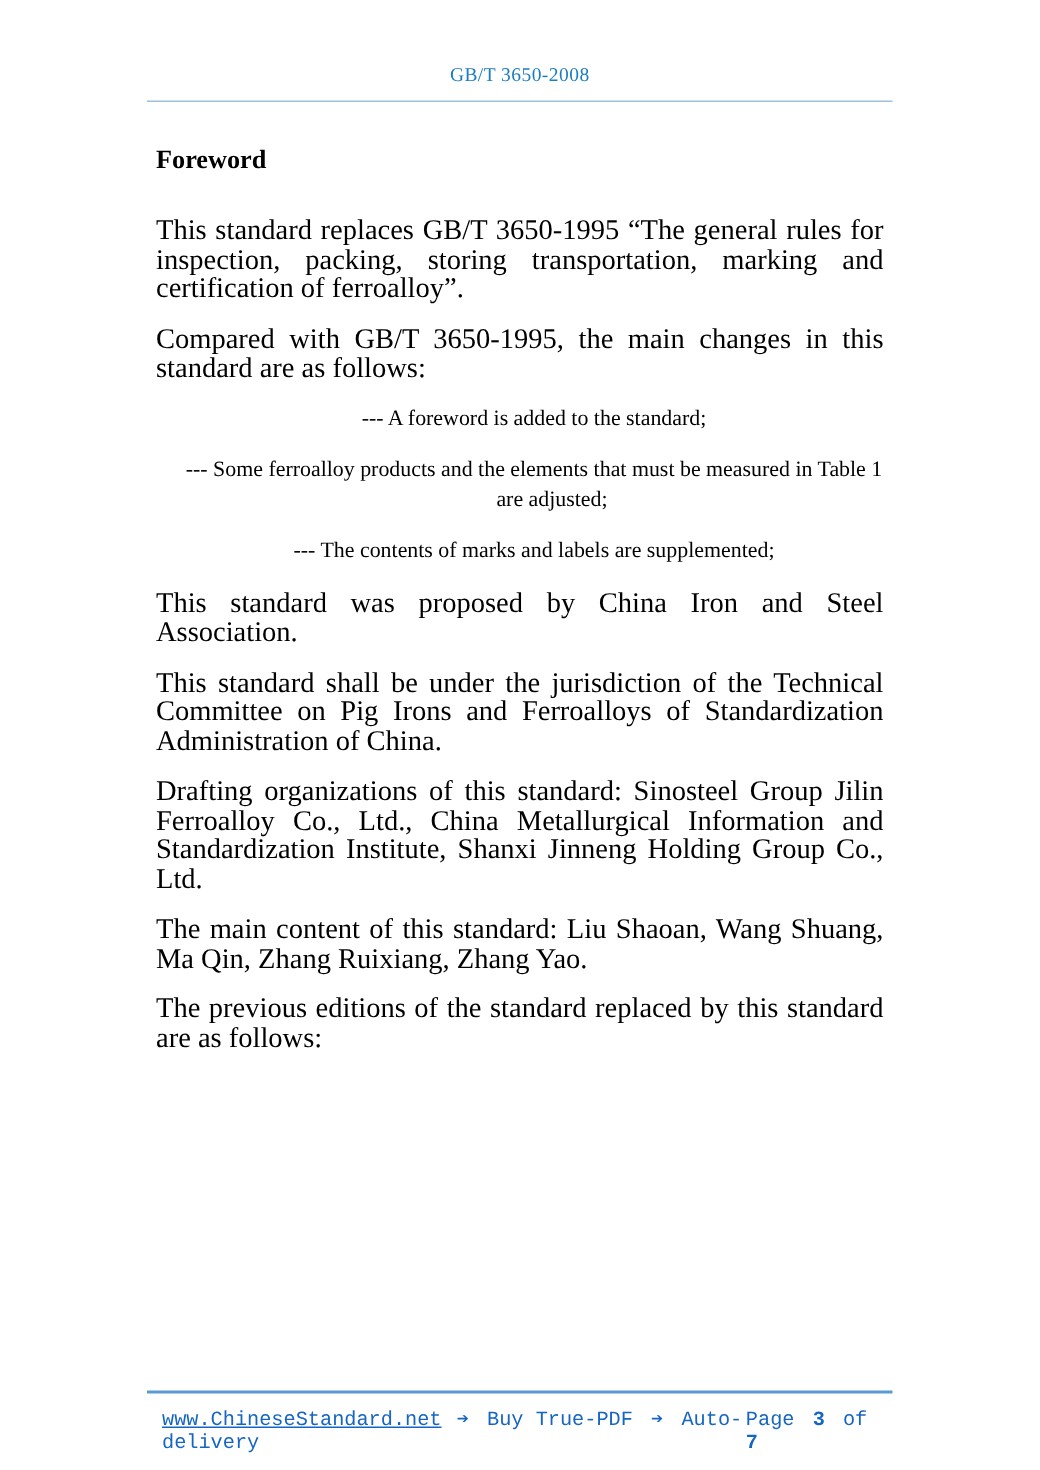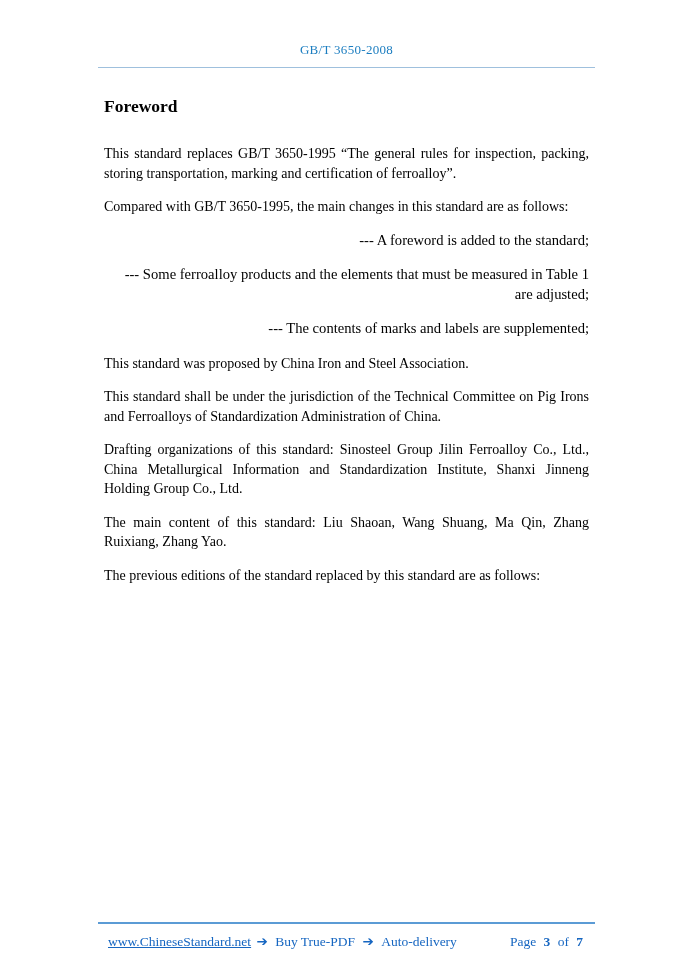--- a/index.html
+++ b/index.html
@@ -25,40 +25,40 @@
     border-top: 1px solid #9fc0dd;
     height: 0;
   }
   .doc-main { padding: 0 104px; }
   .doc-title {
     font-size: 17.5px;
     font-weight: bold;
     margin: 28px 0 27px 0;
   }
   .para {
-    font-size: 14px;
+    font-size: 19px;
     line-height: 19.5px;
     text-align: justify;
     margin: 0 0 14px 0;
   }
   .item {
     font-size: 14.6px;
     line-height: 19.5px;
     margin: 0 0 15px 19px;
     padding-left: 24px;
     text-indent: -24px;
-    text-align: right;
+    text-align: center;
   }
   .doc-footer {
     position: absolute;
     left: 0;
     right: 0;
-    bottom: 30px;
+    bottom: 10px;
     padding: 0 98px;
-    font-family: Liberation Serif, serif;
+    font-family: Liberation Mono, monospace;
   }
   .footer-rule {
     border: none;
     border-top: 2px solid #5b9bd5;
     height: 0;
     margin: 0 0 9px 0;
   }
   .footer-row {
     display: flex;
     justify-content: space-between;

